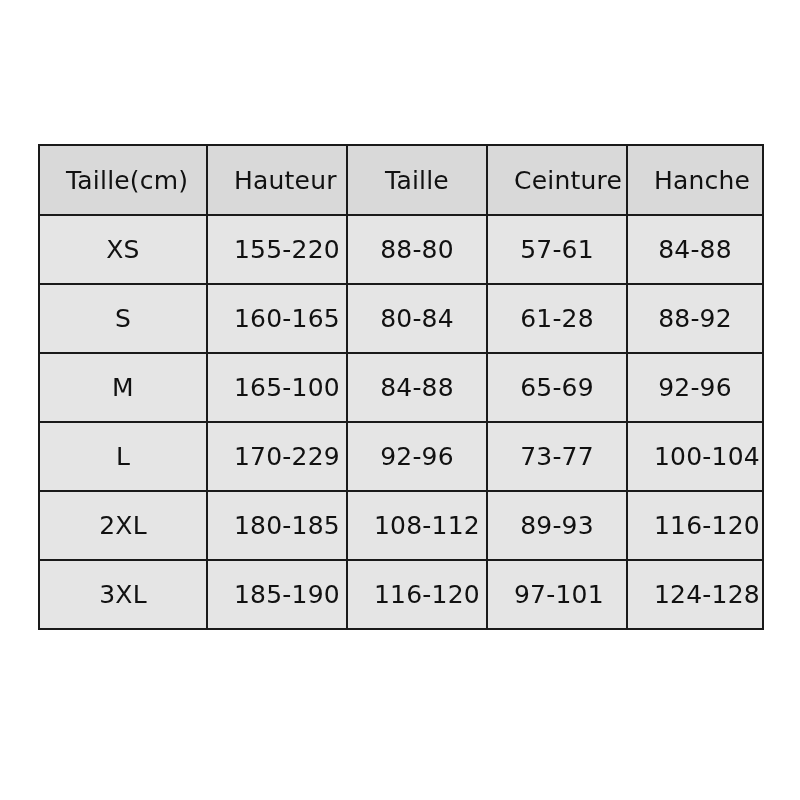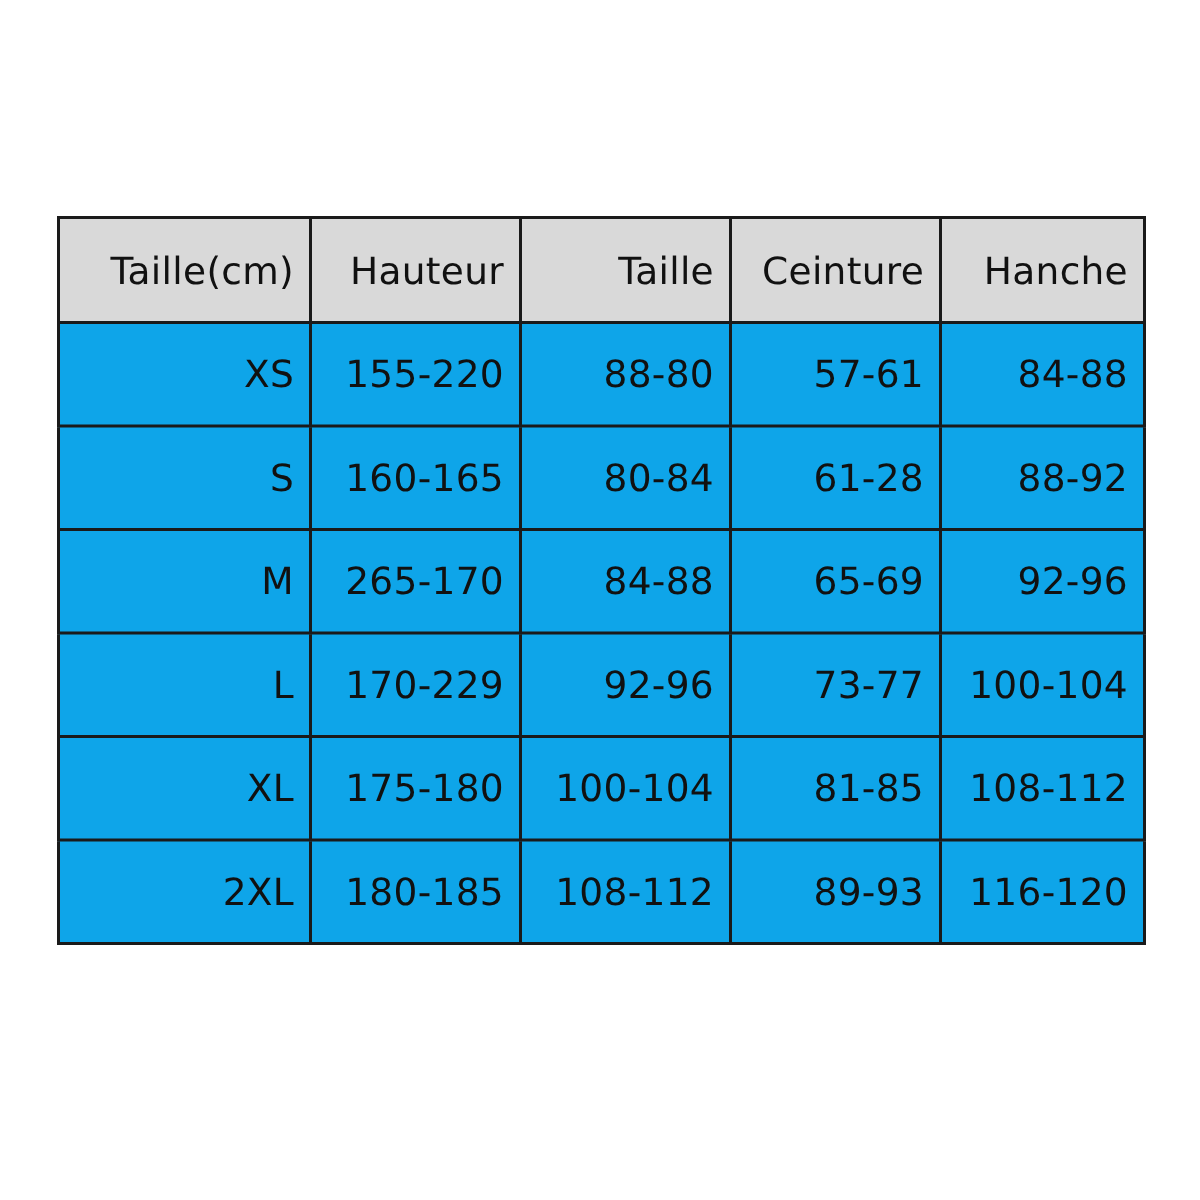--- a/index.html
+++ b/index.html
@@ -27,37 +27,37 @@
     width: 724px;
   }
   table.size-table {
     border-collapse: collapse;
     width: 724px;
     table-layout: fixed;
   }
   table.size-table th,
   table.size-table td {
     border: 2px solid #1a1a1a;
-    padding: 0 10px;
+    padding: 0 26px;
     height: 67px;
-    text-align: right;
+    text-align: center;
     vertical-align: middle;
     font-size: 25px;
     font-weight: normal;
     letter-spacing: 0.2px;
     white-space: nowrap;
   }
   table.size-table thead th {
     background: #d9d9d9;
     color: #111111;
     font-size: 25px;
     height: 68px;
   }
   table.size-table tbody td {
-    background: #0ea5e9;
+    background: #e5e5e5;
   }
   
   col.c0 { width: 168px; }
   col.c1 { width: 140px; }
   col.c2 { width: 140px; }
   col.c3 { width: 140px; }
   col.c4 { width: 136px; }
 </style>
 </head>
 <body>
@@ -91,42 +91,42 @@
         </tr>
         <tr>
           <td>S</td>
           <td>160-165</td>
           <td>80-84</td>
           <td>61-28</td>
           <td>88-92</td>
         </tr>
         <tr>
           <td>M</td>
-          <td>265-170</td>
+          <td>165-100</td>
           <td>84-88</td>
           <td>65-69</td>
           <td>92-96</td>
         </tr>
         <tr>
           <td>L</td>
           <td>170-229</td>
           <td>92-96</td>
           <td>73-77</td>
           <td>100-104</td>
         </tr>
         <tr>
-          <td>XL</td>
-          <td>175-180</td>
-          <td>100-104</td>
-          <td>81-85</td>
-          <td>108-112</td>
-        </tr>
-        <tr>
           <td>2XL</td>
           <td>180-185</td>
           <td>108-112</td>
           <td>89-93</td>
           <td>116-120</td>
+        </tr>
+        <tr>
+          <td>3XL</td>
+          <td>185-190</td>
+          <td>116-120</td>
+          <td>97-101</td>
+          <td>124-128</td>
         </tr>
       </tbody>
     </table>
   </div>
 </div>
 
 </body></html>

